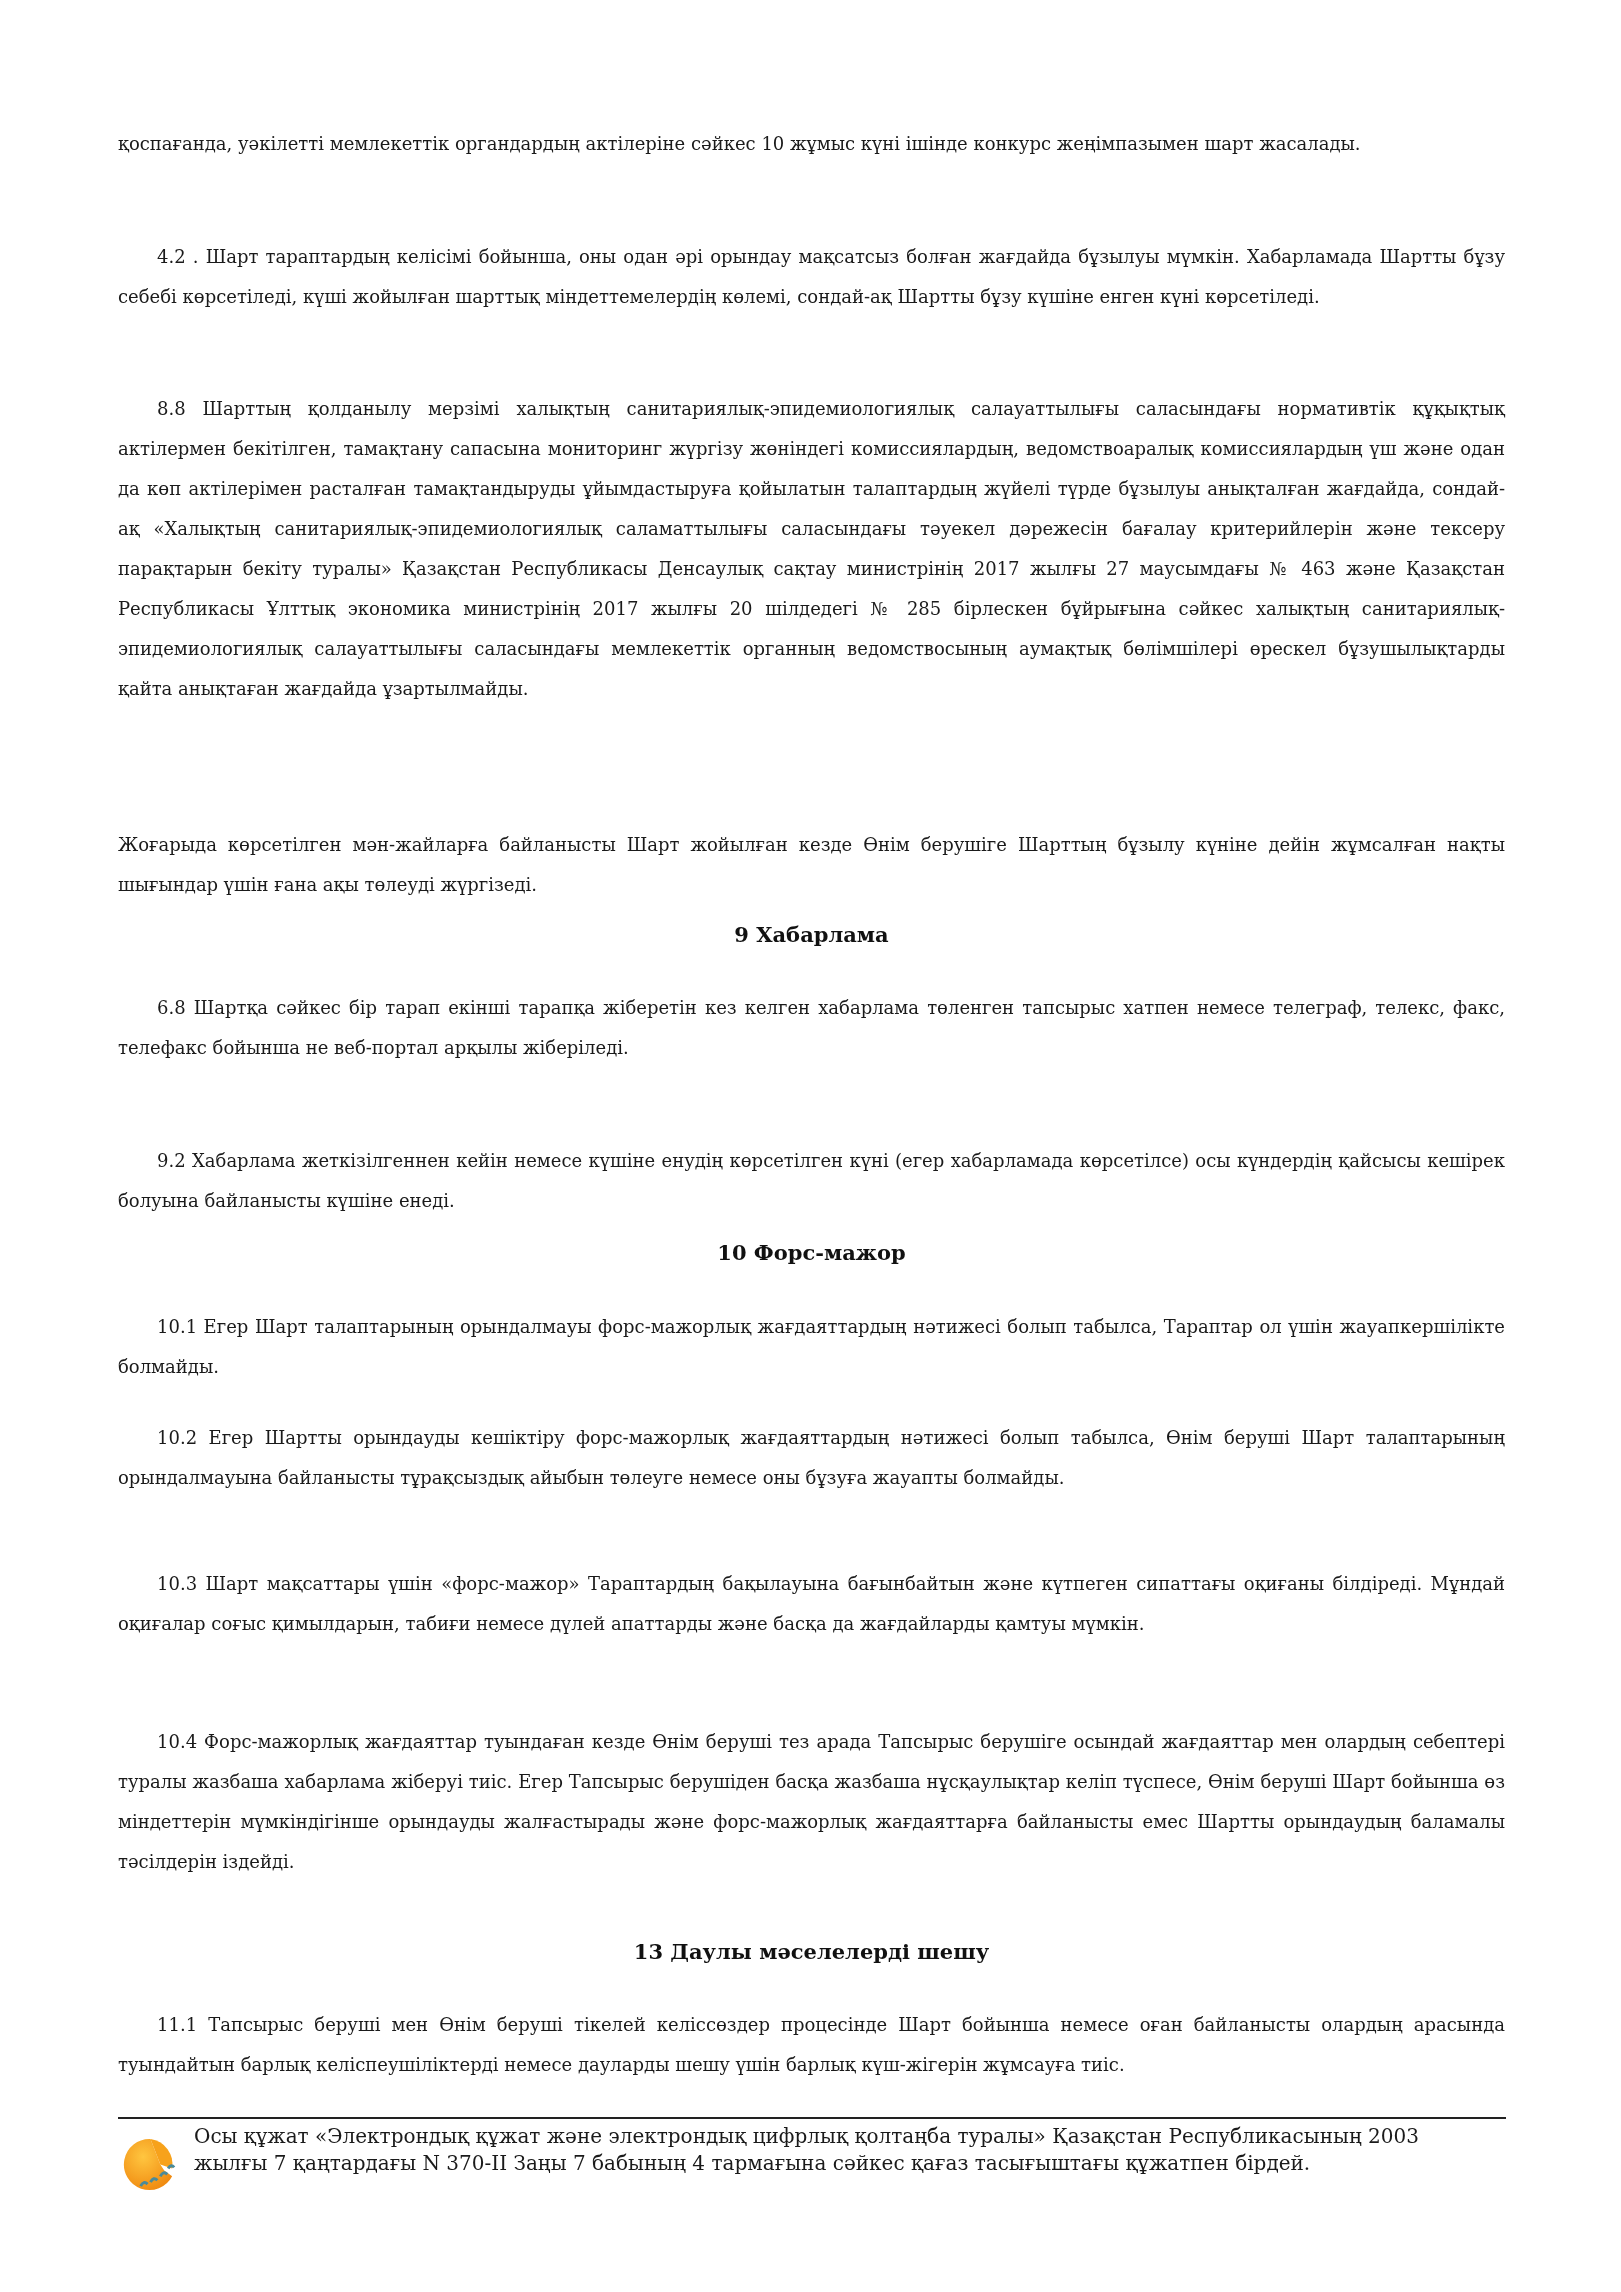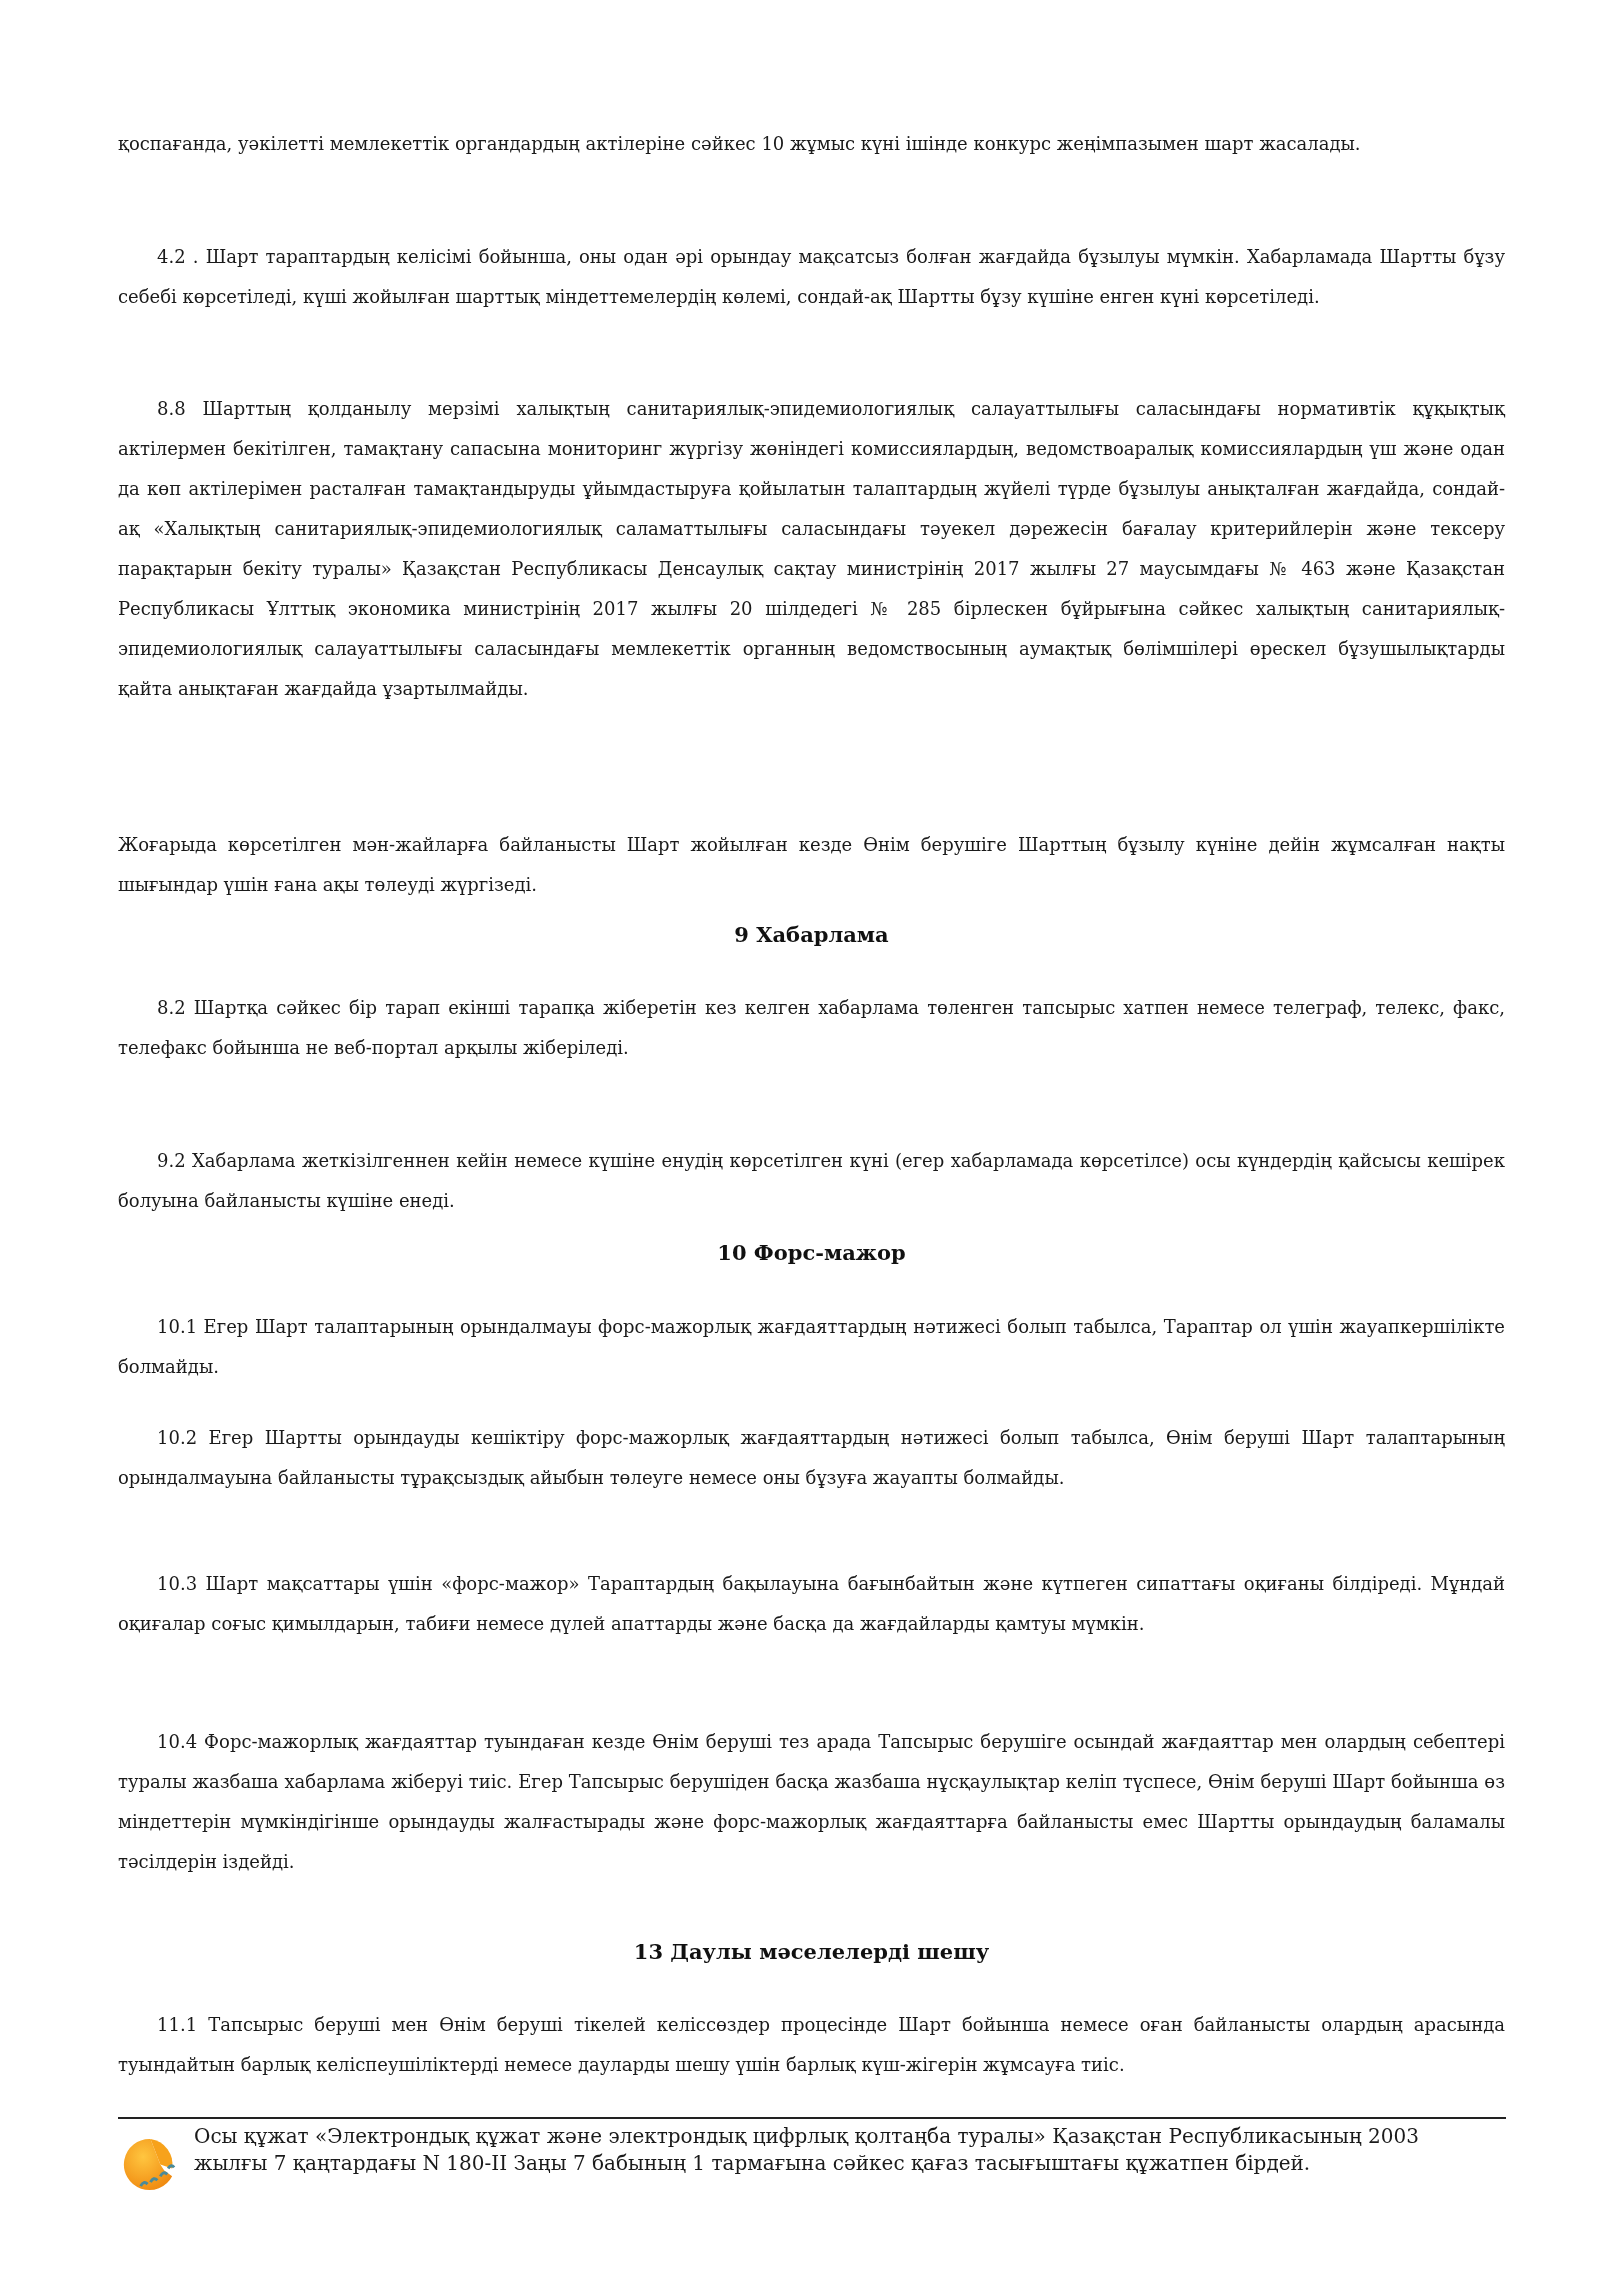--- a/index.html
+++ b/index.html
@@ -30,21 +30,21 @@
   <div class="block" style="top:124px;">қоспағанда, уәкілетті мемлекеттік органдардың актілеріне сәйкес 10 жұмыс күні ішінде конкурс жеңімпазымен шарт жасалады.</div>
 
   <div class="block indent" style="top:237px;">4.2 . Шарт тараптардың келісімі бойынша, оны одан әрі орындау мақсатсыз болған жағдайда бұзылуы мүмкін. Хабарламада Шартты бұзу себебі көрсетіледі, күші жойылған шарттық міндеттемелердің көлемі, сондай-ақ Шартты бұзу күшіне енген күні көрсетіледі.</div>
 
   <div class="block indent" style="top:389px;">8.8 Шарттың қолданылу мерзімі халықтың санитариялық-эпидемиологиялық салауаттылығы саласындағы нормативтік құқықтық актілермен бекітілген, тамақтану сапасына мониторинг жүргізу жөніндегі комиссиялардың, ведомствоаралық комиссиялардың үш және одан да көп актілерімен расталған тамақтандыруды ұйымдастыруға қойылатын талаптардың жүйелі түрде бұзылуы анықталған жағдайда, сондай-ақ «Халықтың санитариялық-эпидемиологиялық саламаттылығы саласындағы тәуекел дәрежесін бағалау критерийлерін және тексеру парақтарын бекіту туралы» Қазақстан Республикасы Денсаулық сақтау министрінің 2017 жылғы 27 маусымдағы № 463 және Қазақстан Республикасы Ұлттық экономика министрінің 2017 жылғы 20 шілдедегі № 285 бірлескен бұйрығына сәйкес халықтың санитариялық-эпидемиологиялық салауаттылығы саласындағы мемлекеттік органның ведомствосының аумақтық бөлімшілері өрескел бұзушылықтарды қайта анықтаған жағдайда ұзартылмайды.</div>
 
   <div class="block" style="top:825px;">Жоғарыда көрсетілген мән-жайларға байланысты Шарт жойылған кезде Өнім берушіге Шарттың бұзылу күніне дейін жұмсалған нақты шығындар үшін ғана ақы төлеуді жүргізеді.</div>
 
   <div class="heading" style="top:915px;">9 Хабарлама</div>
 
-  <div class="block indent" style="top:988px;">8.2 Шартқа сәйкес бір тарап екінші тарапқа жіберетін кез келген хабарлама төленген тапсырыс хатпен немесе телеграф, телекс, факс, телефакс бойынша не веб-портал арқылы жіберіледі.</div>
+  <div class="block indent" style="top:988px;">6.8 Шартқа сәйкес бір тарап екінші тарапқа жіберетін кез келген хабарлама төленген тапсырыс хатпен немесе телеграф, телекс, факс, телефакс бойынша не веб-портал арқылы жіберіледі.</div>
 
   <div class="block indent" style="top:1141px;">9.2 Хабарлама жеткізілгеннен кейін немесе күшіне енудің көрсетілген күні (егер хабарламада көрсетілсе) осы күндердің қайсысы кешірек болуына байланысты күшіне енеді.</div>
 
   <div class="heading" style="top:1233px;">10 Форс-мажор</div>
 
   <div class="block indent" style="top:1307px;">10.1 Егер Шарт талаптарының орындалмауы форс-мажорлық жағдаяттардың нәтижесі болып табылса, Тараптар ол үшін жауапкершілікте болмайды.</div>
 
   <div class="block indent" style="top:1418px;">10.2 Егер Шартты орындауды кешіктіру форс-мажорлық жағдаяттардың нәтижесі болып табылса, Өнім беруші Шарт талаптарының орындалмауына байланысты тұрақсыздық айыбын төлеуге немесе оны бұзуға жауапты болмайды.</div>
 
   <div class="block indent" style="top:1564px;">10.3 Шарт мақсаттары үшін «форс-мажор» Тараптардың бақылауына бағынбайтын және күтпеген сипаттағы оқиғаны білдіреді. Мұндай оқиғалар соғыс қимылдарын, табиғи немесе дүлей апаттарды және басқа да жағдайларды қамтуы мүмкін.</div>
@@ -69,16 +69,16 @@
       <path d="M30 4 A26 26 0 0 1 52 34 L40 30 Z" fill="#f7a21b"></path>
       <g fill="none" stroke="#4a8a9a" stroke-width="3">
         <path d="M20 52 q3 -6 7 -2"></path>
         <path d="M30 48 q3 -6 7 -2"></path>
         <path d="M40 42 q3 -6 7 -2"></path>
         <path d="M48 34 q3 -5 6 -1"></path>
       </g>
     </svg>
   </div>
 
-  <div class="footer-text">Осы құжат «Электрондық құжат және электрондық цифрлық қолтаңба туралы» Қазақстан Республикасының 2003 жылғы 7 қаңтардағы N 180-II Заңы 7 бабының 1 тармағына сәйкес қағаз тасығыштағы құжатпен бірдей.</div>
+  <div class="footer-text">Осы құжат «Электрондық құжат және электрондық цифрлық қолтаңба туралы» Қазақстан Республикасының 2003 жылғы 7 қаңтардағы N 370-II Заңы 7 бабының 4 тармағына сәйкес қағаз тасығыштағы құжатпен бірдей.</div>
 
 </div>
 
 
 </body></html>

